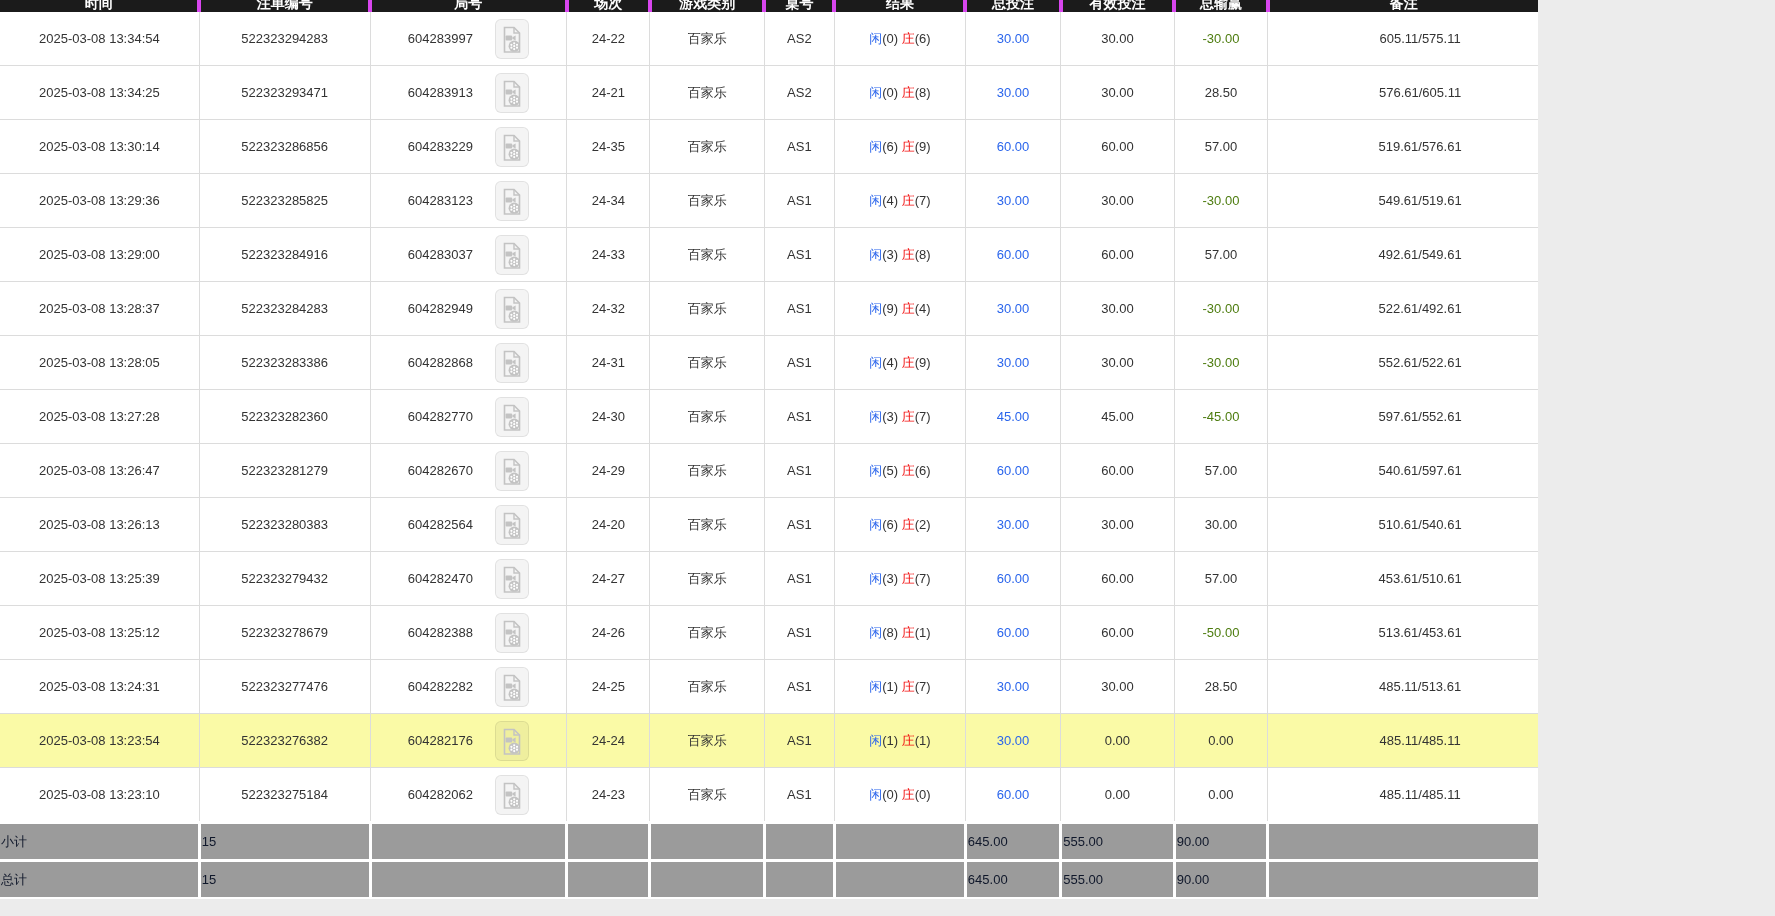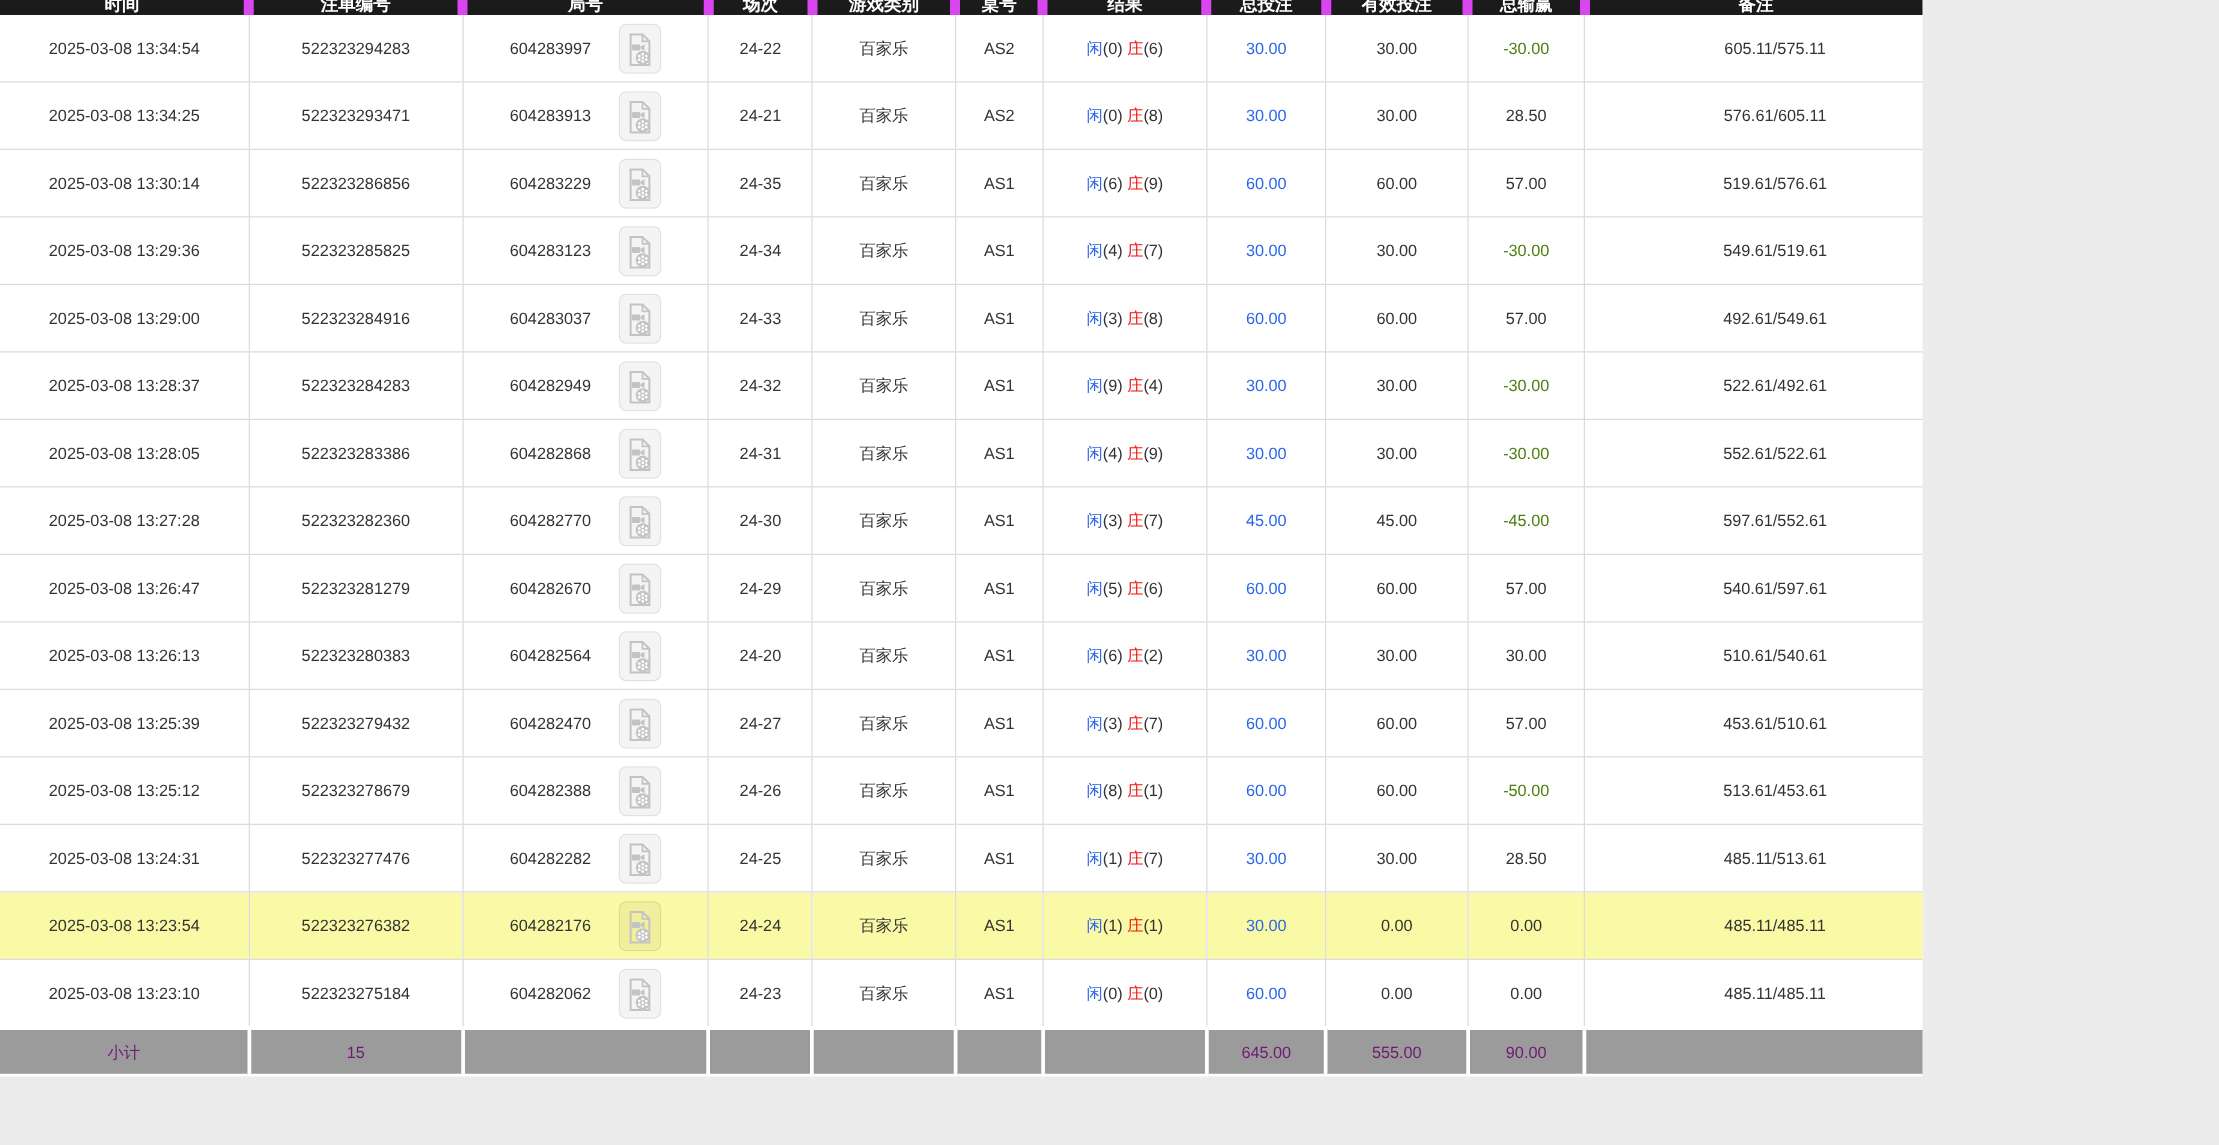--- a/index.html
+++ b/index.html
@@ -12,21 +12,21 @@
   table.records {
     width: 1538px;
     border-collapse: collapse;
     table-layout: fixed;
     background: #ffffff;
   }
   
   thead th {
     background: #1b1b1b;
     padding: 0;
-    border-left: 8px solid #d946ef;
+    border-left: 4px solid #d946ef;
     font-weight: bold;
   }
   thead th:first-child { border-left: none; }
   .hclip {
     height: 12px;
     overflow: hidden;
     position: relative;
   }
   .hclip span {
     position: absolute;
@@ -69,23 +69,22 @@
     padding: 3px 0 0 0;
     cursor: pointer;
     display: inline-flex;
     align-items: center;
     justify-content: center;
   }
   
   tfoot td {
     height: 33px;
     background: #9b9b9b;
-    color: #701a75;
+    color: #0f172a;
     font-size: 13px;
-    text-align: center;
     border-top: 3px solid #ffffff;
     border-left: 3px solid #ffffff;
     white-space: nowrap;
   }
   tfoot td:first-child { border-left: none; }
   tfoot tr:last-child td { border-bottom: 2px solid #ffffff; }
 </style>
 </head>
 <body>
 
@@ -711,14 +710,27 @@
       <td></td>
       <td></td>
       <td></td>
       <td></td>
       <td></td>
       <td>645.00</td>
       <td>555.00</td>
       <td>90.00</td>
       <td></td>
     </tr>
+    <tr>
+      <td>总计</td>
+      <td>15</td>
+      <td></td>
+      <td></td>
+      <td></td>
+      <td></td>
+      <td></td>
+      <td>645.00</td>
+      <td>555.00</td>
+      <td>90.00</td>
+      <td></td>
+    </tr>
   </tfoot>
 </table>
 
 </body></html>

